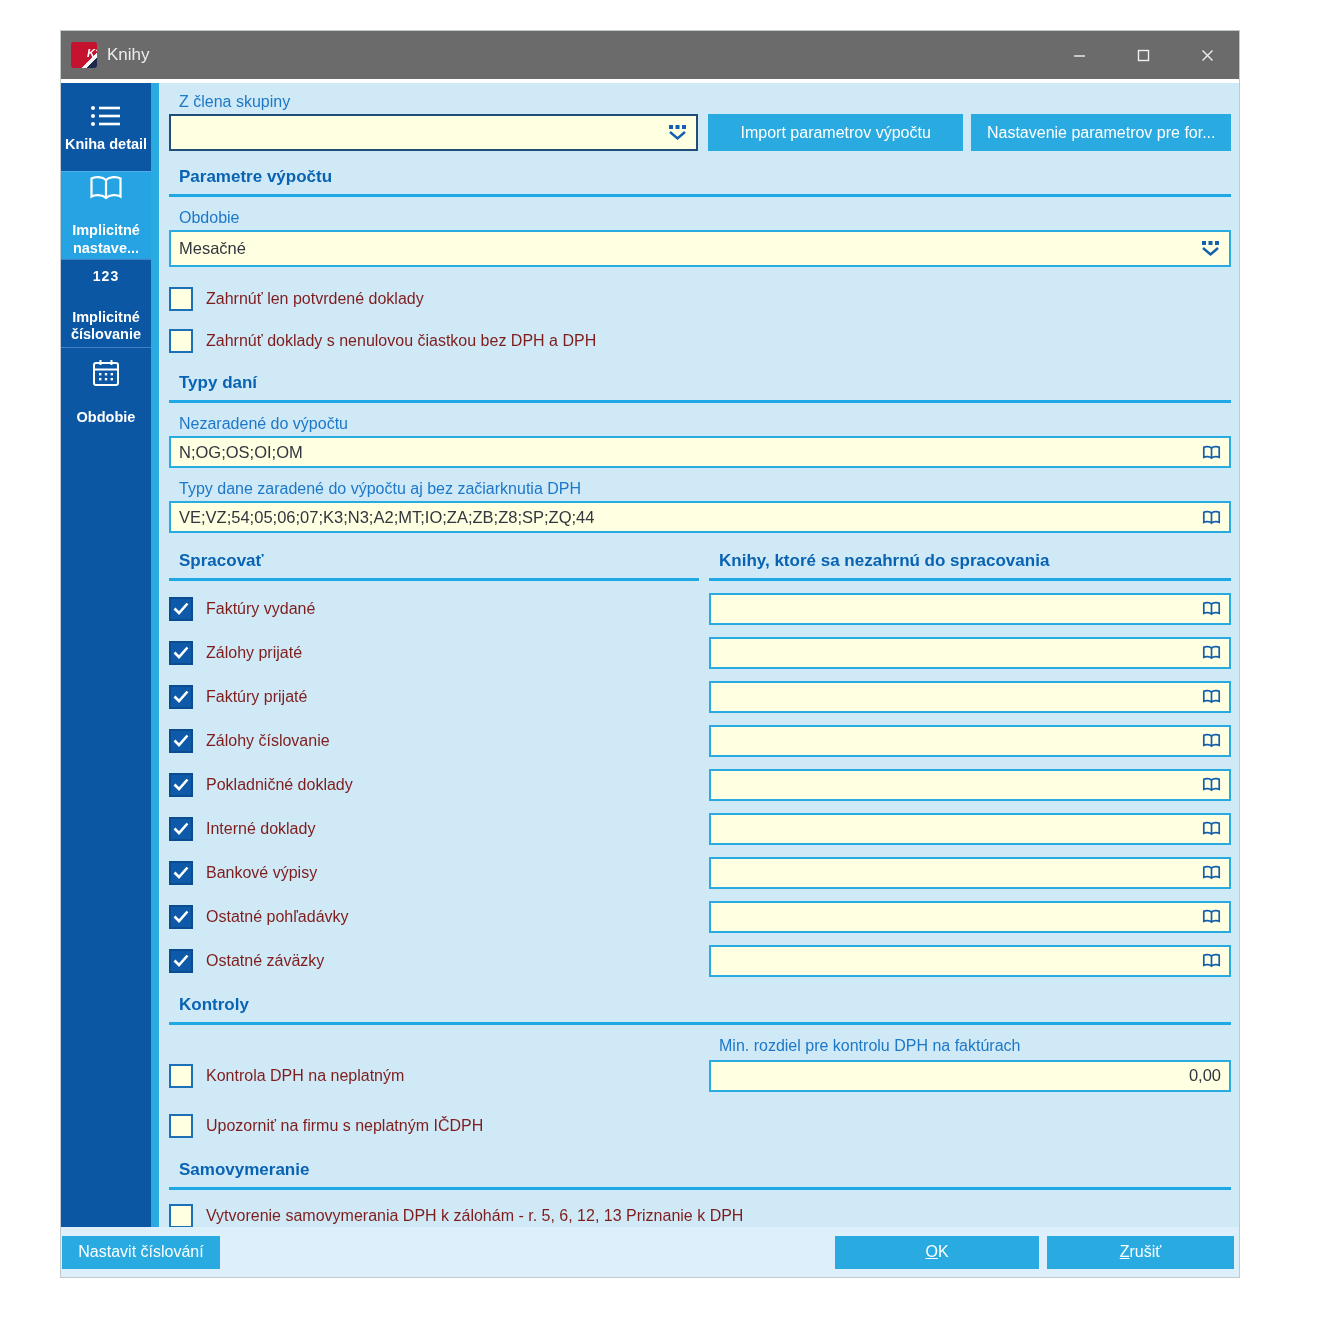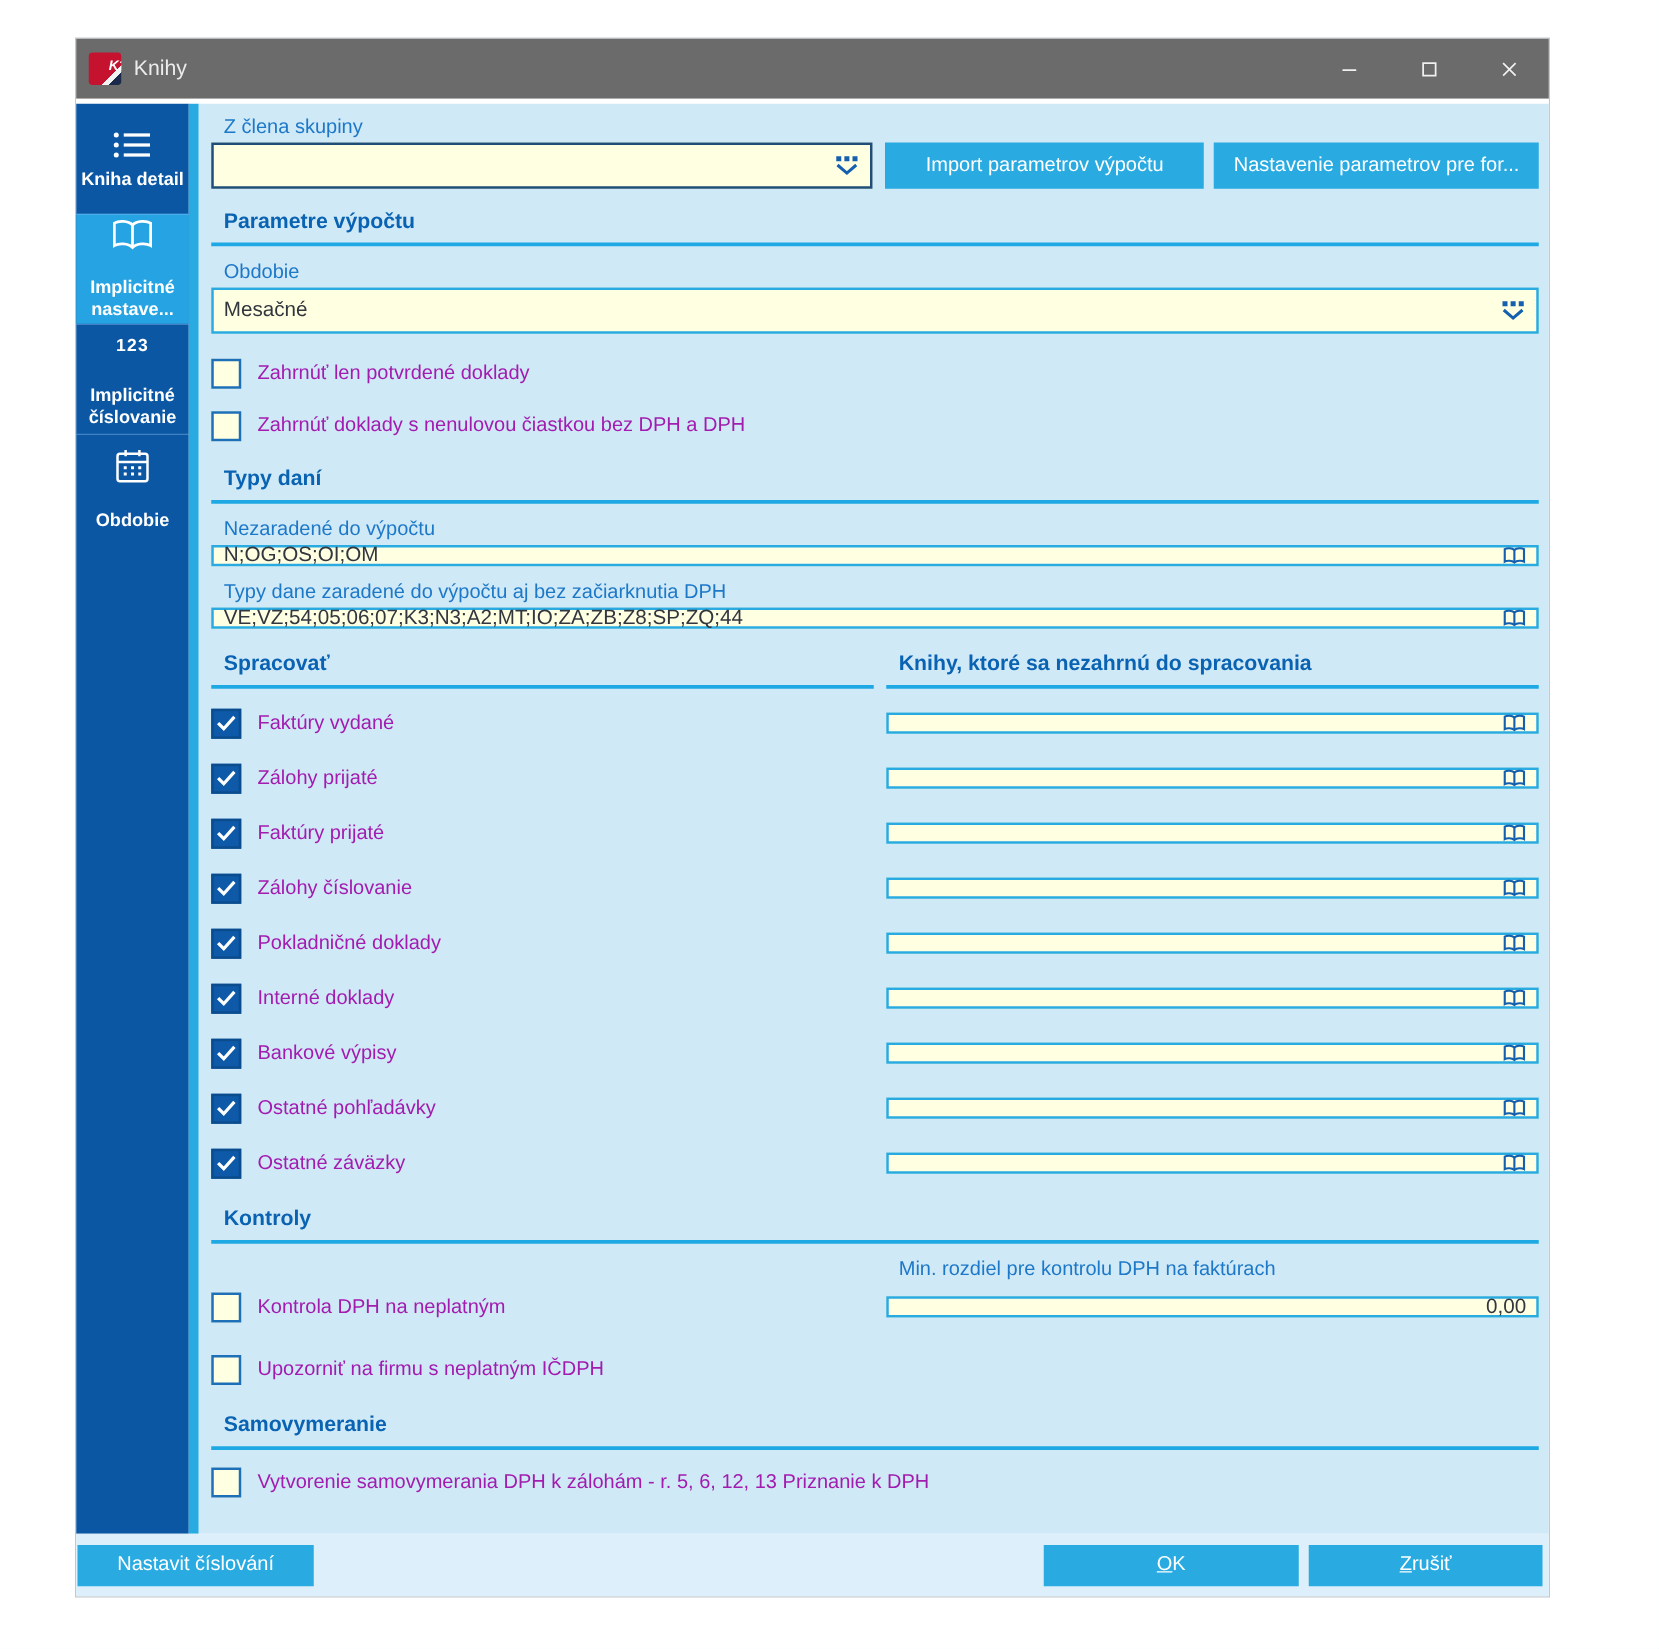--- a/index.html
+++ b/index.html
@@ -32,60 +32,60 @@
   .side-item .icn { height:32px; display:flex; align-items:center; justify-content:center; margin-bottom:4px; }
   .side-item .lbl { font-size:14.5px; font-weight:600; line-height:1.18; }
   .icn-123 { font-size:14px; font-weight:bold; letter-spacing:1px; }
 
   .accent-strip { width:8px; background:#29abe2; flex:0 0 auto; }
 
   .content { flex:1 1 auto; background:#cfe9f7; padding:10px 8px 0 10px; overflow:hidden; }
 
   
   .flabel { color:#1d78c8; font-size:16px; padding-left:10px; margin-bottom:3px; }
-  .field { background:#ffffe1; border:2px solid #29abe2; height:17px; display:flex; align-items:center;
+  .field { background:#ffffe1; border:2px solid #29abe2; height:32px; display:flex; align-items:center;
            padding:0 8px; font-size:16.5px; color:#32363e; position:relative; }
   .field .val { flex:1 1 auto; white-space:nowrap; overflow:hidden; }
   .field .val.right { text-align:right; }
   .field .tail-icon { flex:0 0 auto; margin-left:6px; display:flex; align-items:center; }
 
   .combo { border-color:#1f4e79; height:37px; }
 
   .section { margin-top:16px; }
   .section .sec-title { color:#0a63b2; font-size:17px; font-weight:bold; padding-left:10px; margin-bottom:7px; }
   .section .sec-rule { height:3px; background:#1fa9e4; }
 
   .cb-row { display:flex; align-items:center; }
   .cb { width:24px; height:24px; background:#ffffe1; border:2px solid #1d6fb8; flex:0 0 auto;
         display:flex; align-items:center; justify-content:center; }
   .cb svg { display:none; }
   .cb.checked { background:#0e5aa8; border-color:#0b4c8f; }
   .cb.checked svg { display:block; }
-  .cb-row .cb-lbl { color:#a21caf; font-size:16px; margin-left:13px; }
+  .cb-row .cb-lbl { color:#7f1d1d; font-size:16px; margin-left:13px; }
 
   .btn { background:#29abe2; color:#ffffff; border:none; font-family:inherit; font-size:16px;
          height:37px; padding:0 14px; cursor:default; }
 
   .top-row { display:flex; align-items:flex-end; }
   .top-row .grp { width:530px; margin-right:10px; }
   .top-row .btn.b1 { width:256px; margin-right:8px; }
   .top-row .btn.b2 { width:260px; overflow:hidden; white-space:nowrap; }
 
   .mt12 { margin-top:12px; } .mt14 { margin-top:14px; } .mt16 { margin-top:22px;align-items:center; }
   .mt18 { margin-top:18px; } .mt20 { margin-top:20px; }
 
   .twocol { display:grid; grid-template-columns:530px 1fr; column-gap:10px; row-gap:11px; align-items:center; }
   .twocol .colhead { color:#0a63b2; font-size:17px; font-weight:bold; padding-left:10px;
                      border-bottom:3px solid #1fa9e4; padding-bottom:7px; align-self:end; }
   .twocol .cb-row { height:33px; }
 
   
   .bottombar { height:50px; background:#ddeffa; flex:0 0 auto; display:flex; align-items:center; padding:0 5px 0 1px; }
   .bottombar .btn { height:33px; }
-  .bottombar .btn.numbering { width:189px; }
+  .bottombar .btn.numbering { width:158px; }
   .bottombar .spacer { flex:1 1 auto; }
   .bottombar .btn.ok { width:204px; margin-right:8px; }
   .bottombar .btn.cancel { width:187px; }
   .accel { text-decoration:underline; }
 </style>
 </head>
 <body>
 
 <div class="window">
 

